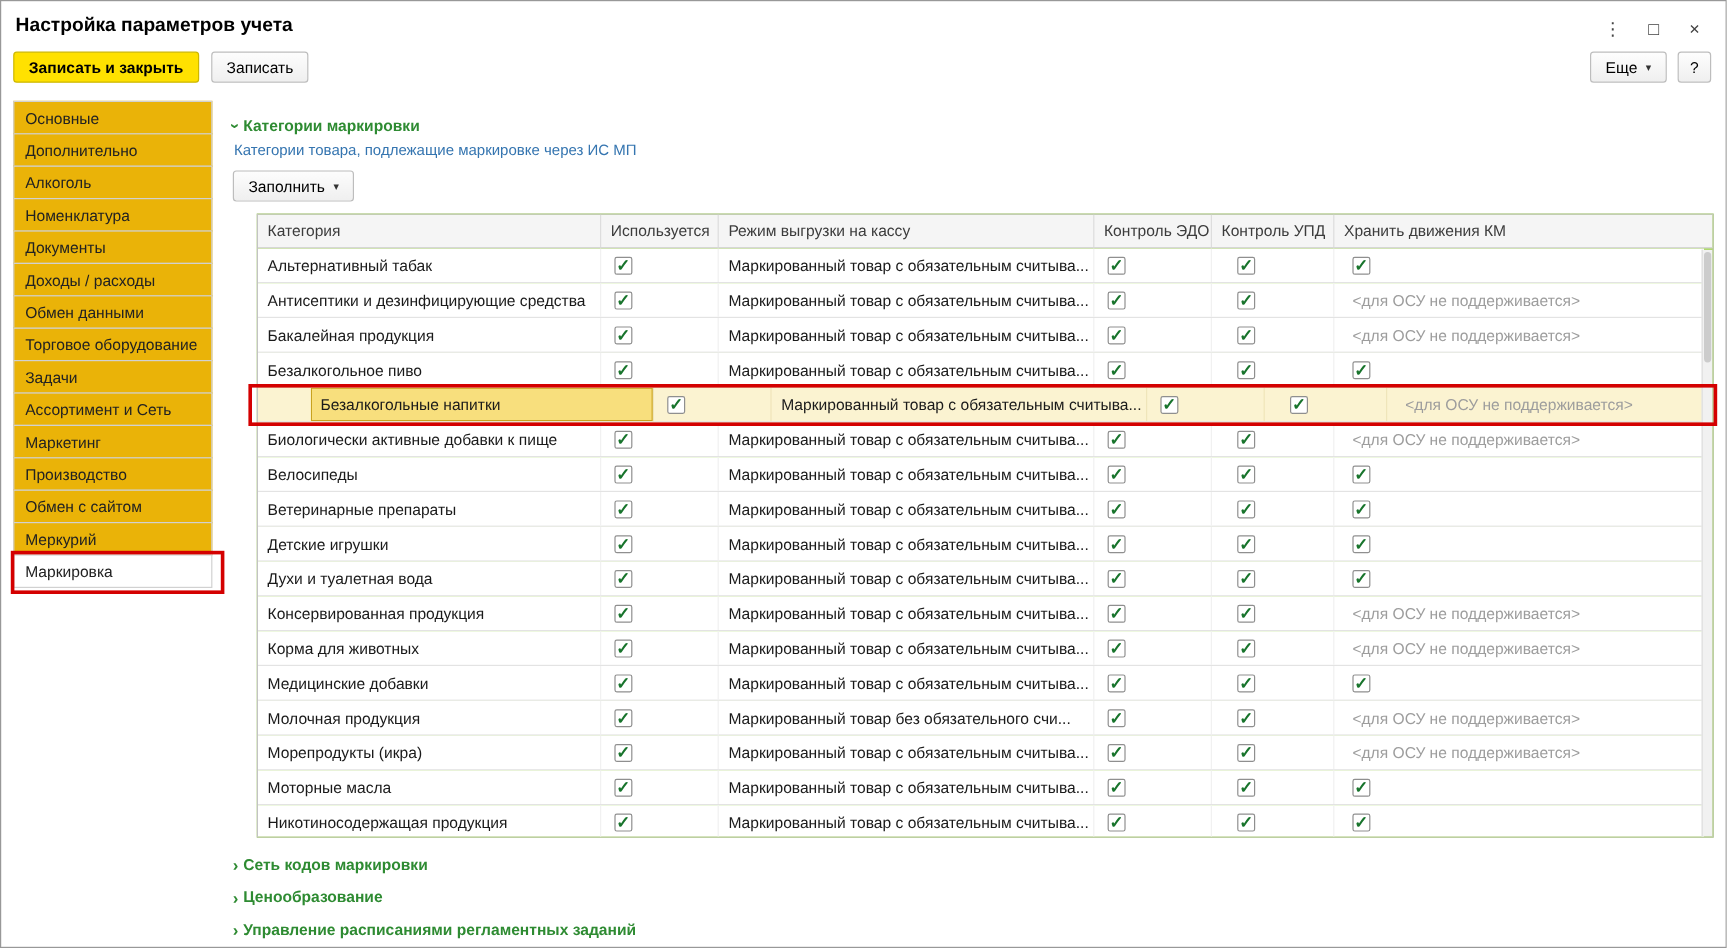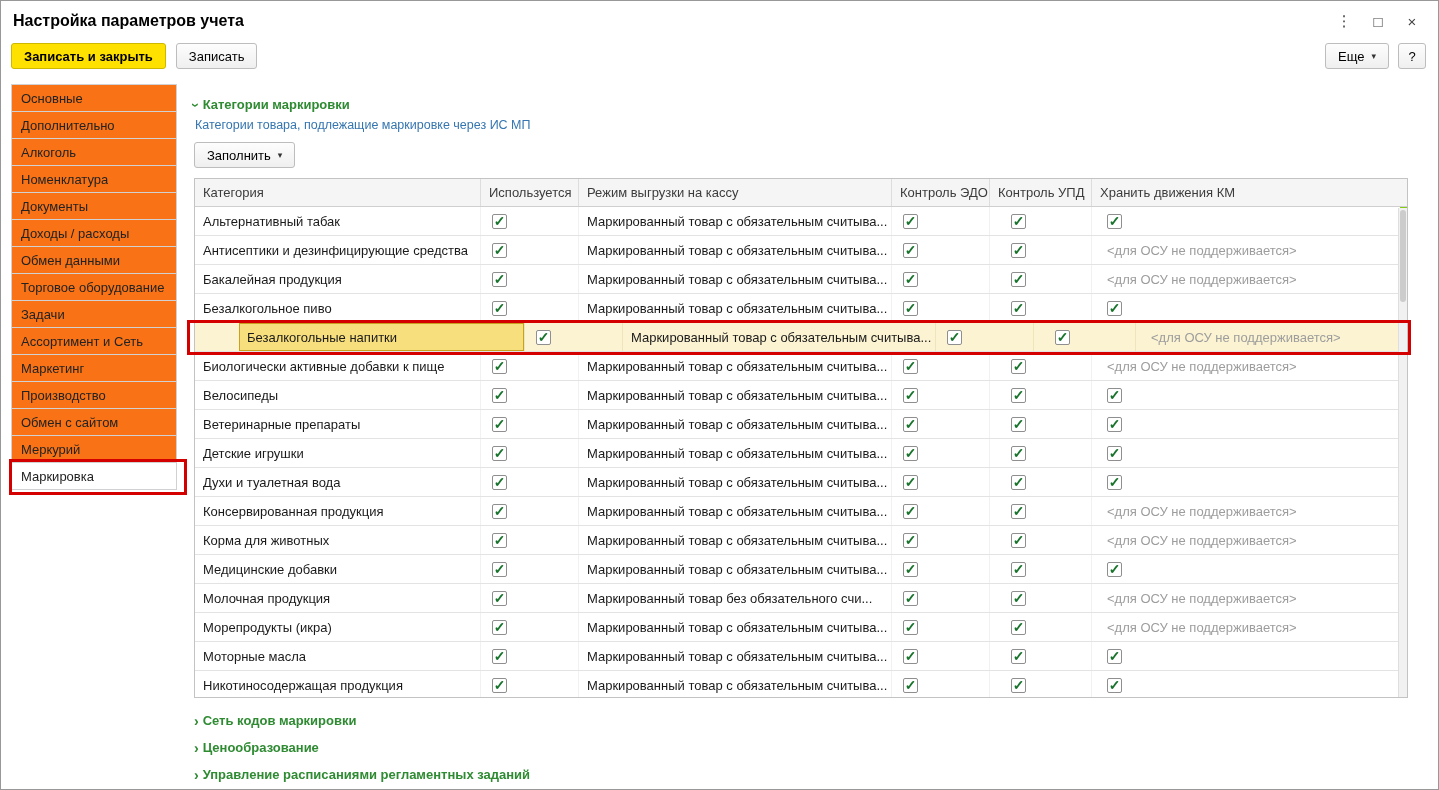--- a/index.html
+++ b/index.html
@@ -2,57 +2,57 @@
 <html><head>
 <meta charset="utf-8">
 <style>
   * { box-sizing: border-box; margin: 0; padding: 0; }
   html,body { background:#fff; }
   body { font-family:"Liberation Sans", sans-serif; color:#1a1a1a; }
 
   .window { width:1439px; height:790px; border:1px solid #989898; background:#fff; position:relative; overflow:hidden; }
 
   
-  .titlebar { height:40px; display:flex; align-items:center; justify-content:space-between; padding:0 14px 0 12px; }
+  .titlebar { height:40px; display:flex; align-items:flex-start; justify-content:space-between; padding:12px 14px 0 12px; }
   .title { font-size:16px; font-weight:700; color:#000; }
   .win-controls { display:flex; gap:10px; color:#444; }
   .wc { width:24px; height:22px; display:flex; align-items:center; justify-content:center; font-size:15px; cursor:pointer; }
 
   
   .toolbar { display:flex; align-items:center; padding:2px 12px 7px 10px; }
   .btn { font-family:"Liberation Sans", sans-serif; font-size:13px; height:26px; padding:0 12px;
          border:1px solid #bdbdbd; border-radius:3px; background:linear-gradient(#fdfdfd,#efefef);
          color:#000; cursor:pointer; display:inline-flex; align-items:center; }
   .btn-primary { background:#ffe100; border-color:#cdb700; font-weight:700; margin-right:10px; }
   .toolbar-right { margin-left:auto; display:flex; gap:9px;padding-left:12px; }
   .btn-help { width:28px; justify-content:center; padding:0; }
   .dd { font-size:9px; margin-left:7px; color:#333; }
 
   
   .content { display:flex; padding:8px 10px 0 10px; }
 
   
   .sidebar { width:166px; flex:none; display:flex; flex-direction:column; }
   .sidebar-item { position:relative; height:28px; display:flex; align-items:center; padding:0 9px;
-                  background:#f97316; border:1px solid #d1d1d1; margin-top:-1px; font-size:13px; color:#222; cursor:pointer; }
+                  background:#eab308; border:1px solid #d1d1d1; margin-top:-1px; font-size:13px; color:#222; cursor:pointer; }
   .sidebar-item:first-child { margin-top:0; }
   .sidebar-item.active { background:#fff; z-index:1; }
   .sb-label { white-space:nowrap; overflow:hidden; }
 
   
   .main { flex:1; padding:6px 0 0 17px; }
   .sec-header { display:flex; align-items:center; gap:4px; color:#2e8b32; font-size:13px; font-weight:700; cursor:pointer; line-height:18px; }
   .sec-header.top { margin:6px 0 4px 0; }
   .chev { color:#2e8b32; font-size:14px; line-height:1; display:inline-block; }
   .chev.rot { transform:rotate(90deg); }
   .link { color:#3575b0; font-size:12.5px; margin:2px 0 10px 1px; cursor:pointer; width:fit-content; }
   .btn-fill { margin-bottom:10px; }
 
   
-  .table { width:1214px; border:1px solid #c3c3c3; position:relative; background:#84cc16; }
+  .table { width:1214px; border:1px solid #c3c3c3; position:relative; background:#84cc16;margin-left:20px; }
   .thead { display:flex; height:28px; background:#f5f5f5; border-bottom:1px solid #cfcfcf; }
   .th { display:flex; align-items:center; padding:0 8px; font-size:13px; color:#3c3c3c;
         border-right:1px solid #dddddd; white-space:nowrap; overflow:hidden; cursor:pointer; }
   .th:last-child { border-right:none; }
   .c1 { width:286px; flex:none; } .c2 { width:98px; flex:none; } .c3 { width:313px; flex:none; }
   .c4 { width:98px; flex:none; }  .c5 { width:102px; flex:none; } .c6 { flex:1; }
 
   .tbody { height:490px; overflow:hidden; }
   .row { display:flex; height:29px; width:1205px; border-bottom:1px solid #e3e3e3; background:#fff; position:relative; }
   .cell { display:flex; align-items:center; padding:0 8px; font-size:13px; color:#1a1a1a;

